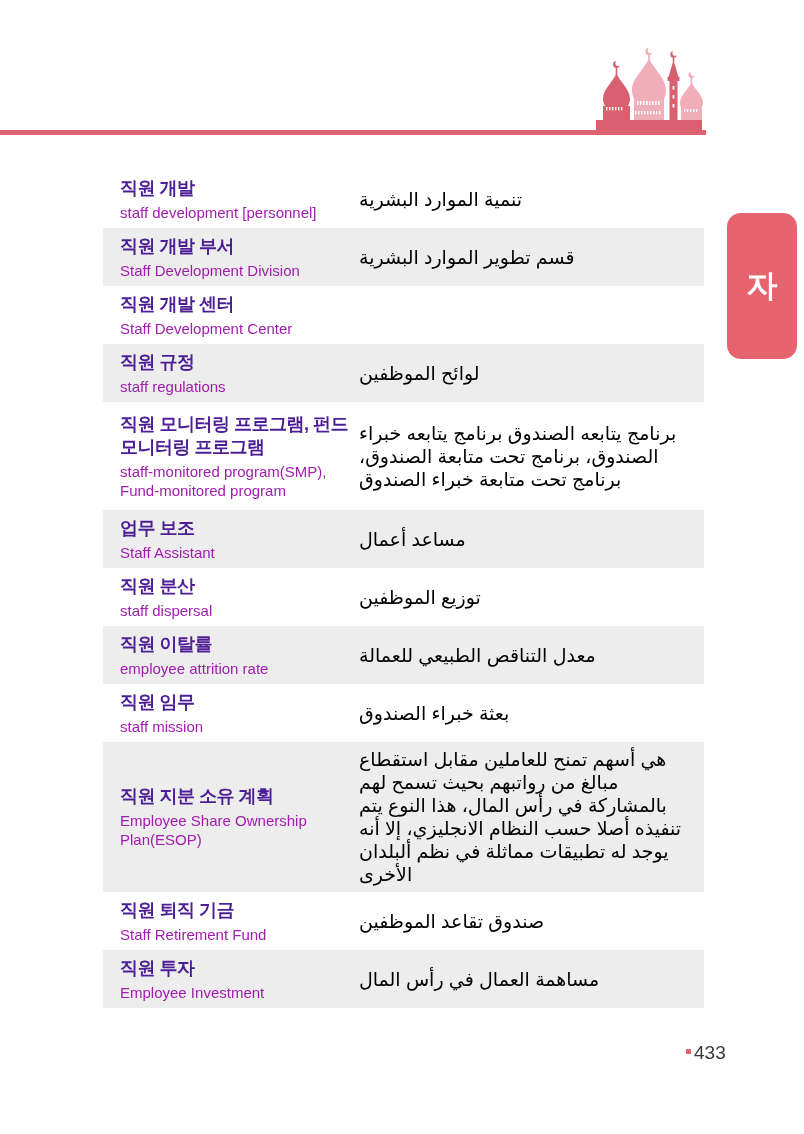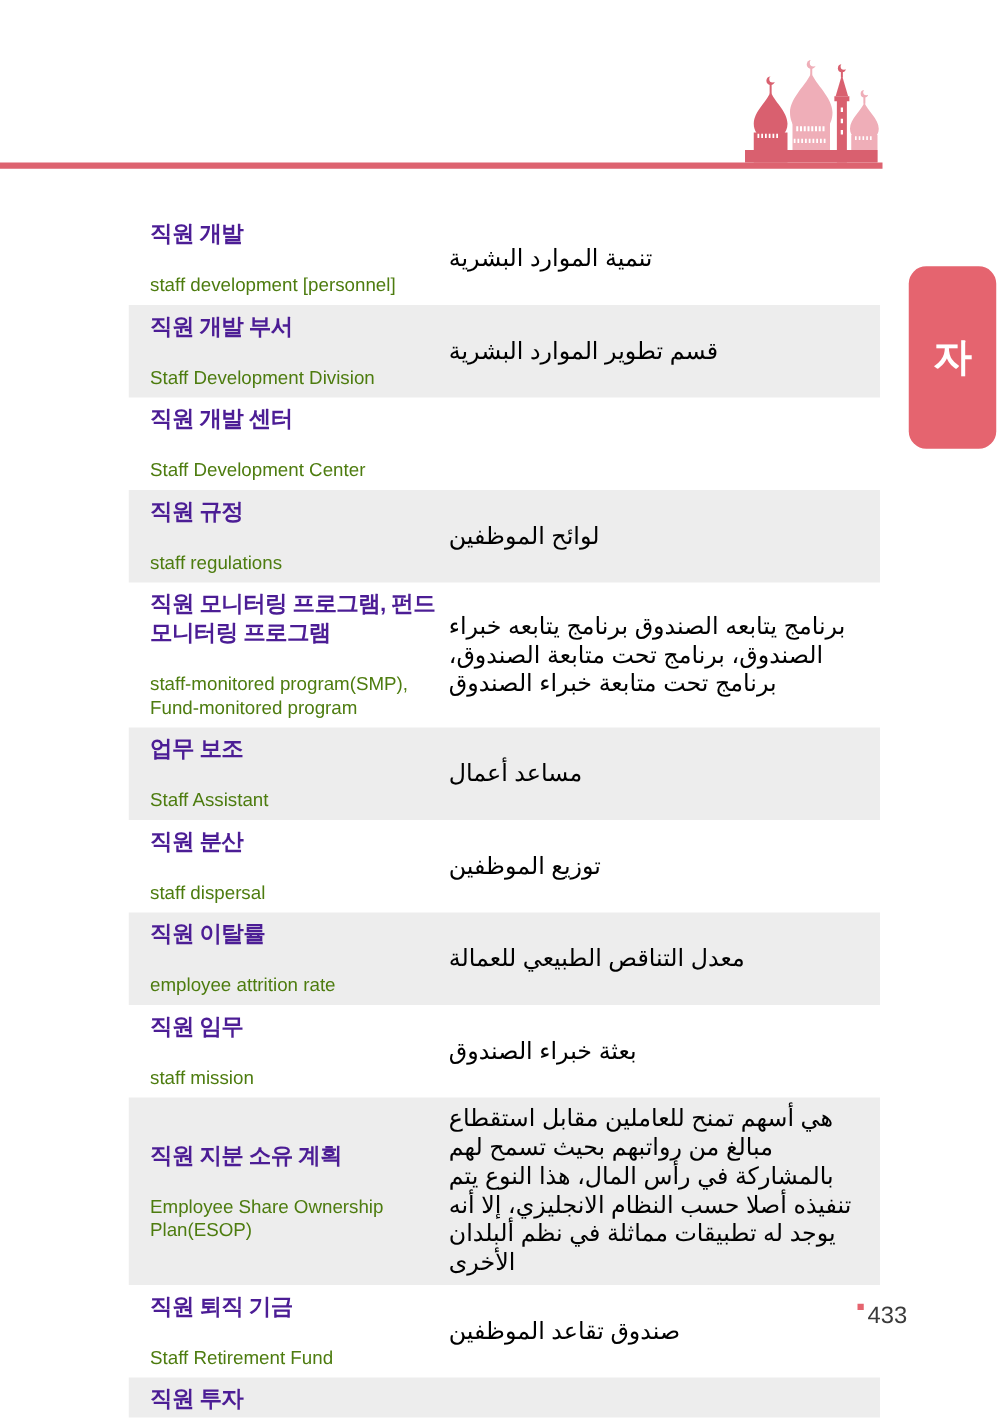--- a/index.html
+++ b/index.html
@@ -17,25 +17,25 @@
     background:var(--c-tab);border-radius:14px;
     display:flex;align-items:center;justify-content:center;
   }
   .section-tab span{color:#ffffff;font-size:31px;font-weight:bold;}
   
   .glossary{position:absolute;left:103px;top:170px;width:601px;}
   .row{display:flex;align-items:center;min-height:58px;box-sizing:border-box;padding:6px 0;}
   .row.alt{background:var(--c-rowbg);}
   .cell-left{width:252px;box-sizing:border-box;padding-left:17px;flex:none;}
   .korean{font-size:18px;font-weight:bold;color:#4c1d95;line-height:23px;letter-spacing:-0.5px;}
-  .english{font-size:15px;color:#4d7c0f;line-height:19px;margin-top:20px;}
+  .english{font-size:15px;color:#a21caf;line-height:19px;margin-top:3px;}
   .cell-right{flex:1;box-sizing:border-box;padding-right:5px;padding-left:4px;}
   .arabic{direction:rtl;text-align:left;font-size:19px;color:#000000;line-height:23px;}
   
-  .page-number{position:absolute;left:686px;top:1043px;display:flex;align-items:flex-start;}
+  .page-number{position:absolute;left:686px;top:1043px;display:flex;align-items:center;}
   .page-dot{width:5px;height:5px;background:var(--c-tab);margin-right:3px;margin-bottom:4px;}
   .page-num-text{font-size:19px;color:#3a3a3a;line-height:20px;}
 </style>
 </head>
 <body style="--c-line: #dd6370; --c-tab: #e5646f; --c-rowbg: #ededed; --c-mdark: #d9606f; --c-mlight: #efaeb8;">
 
 <div class="header-rule" style="width:706px;"></div>
 
 <div class="mosque">
   <svg width="120" height="86" viewBox="0 0 120 86">
@@ -219,19 +219,22 @@
     <div class="cell-right">
       <div class="arabic">صندوق تقاعد الموظفين</div>
     </div>
   </div>
 
   <div class="row alt">
     <div class="cell-left">
       <div class="korean">직원 투자</div>
       <div class="english">Employee Investment</div>
     </div>
+    <div class="cell-right">
+      <div class="arabic">مساهمة العمال في رأس المال</div>
+    </div>
   </div>
 </div>
 
 <div class="page-number">
   <span class="page-dot"></span>
   <span class="page-num-text">433</span>
 </div>
 
 </body></html>

